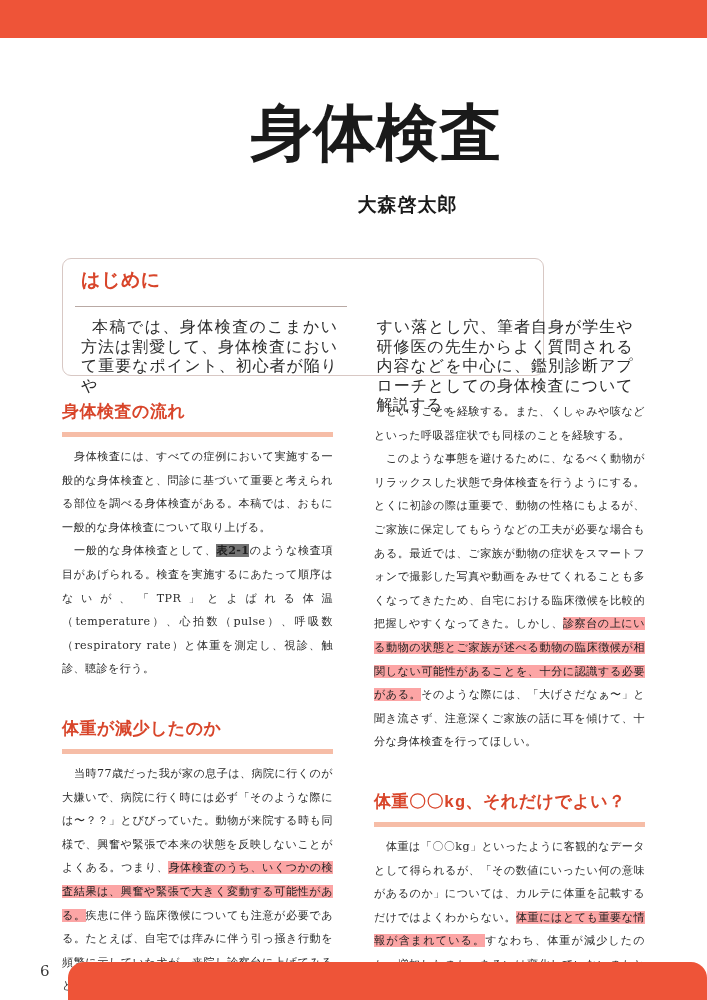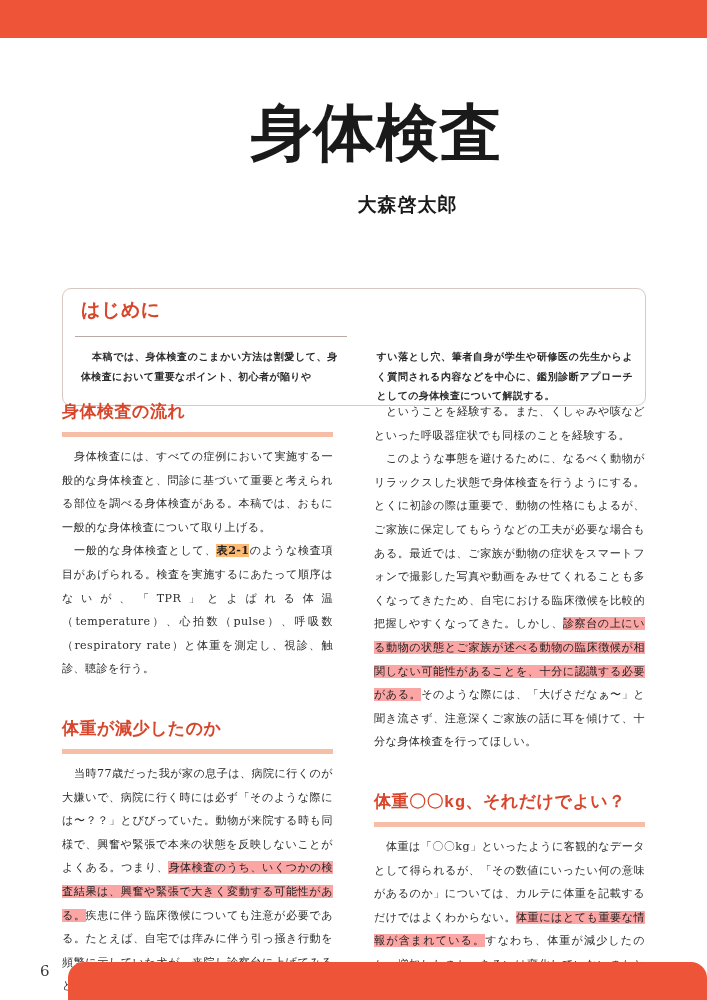--- a/index.html
+++ b/index.html
@@ -112,27 +112,26 @@
     padding-left: 46px;
     box-sizing: border-box;
     margin-left: 31px;
   }
 
   
   .intro-box {
     position: absolute;
     left: 62px;
     top: 258px;
-    width: 584px;
+    width: 482px;
     height: 118px;
     border: 1px solid #d8c8c4;
     border-radius: 9px;
     box-sizing: border-box;
     background: #fff;
-    margin-top: 30px;
   }
   .intro-title {
     position: absolute;
     left: 18px;
     top: 8px;
     font-family: "DejaVu Sans", "Liberation Sans", sans-serif;
     font-weight: bold;
     font-size: 19px;
     color: #d8452a;
     letter-spacing: 0.5px;
@@ -149,26 +148,25 @@
     position: absolute;
     left: 18px;
     top: 58px;
     width: 552px;
     display: flex;
     gap: 39px;
   }
   .intro-col {
     width: 257px;
     font-family: "DejaVu Serif", "Liberation Serif", serif;
-    font-size: 10px;
+    font-size: 16px;
     line-height: 19.5px;
     color: #2b2b2b;
     text-align: justify;
     letter-spacing: 0.35px;
-    font-weight: bold;
   }
   .intro-col.indent { text-indent: 11px; }
 
   
   .body-cols {
     position: absolute;
     left: 62px;
     top: 400px;
     width: 584px;
     display: flex;
@@ -204,21 +202,21 @@
   p.para + p.para { margin-top: 0; }
   .gap-lg { height: 36px; }
 
   .hl {
     background: #fca5a5;
     font-weight: normal;
     color: #1f1f1f;
   }
   .bold-ref {
     font-weight: bold;
-    background: #fdba74;
+    background: #737373;
     color: #1f1f1f;
   }
 
   
   .page-num {
     position: absolute;
     left: 40px;
     top: 962px;
     font-family: "DejaVu Serif", "Liberation Serif", serif;
     font-size: 15px;

